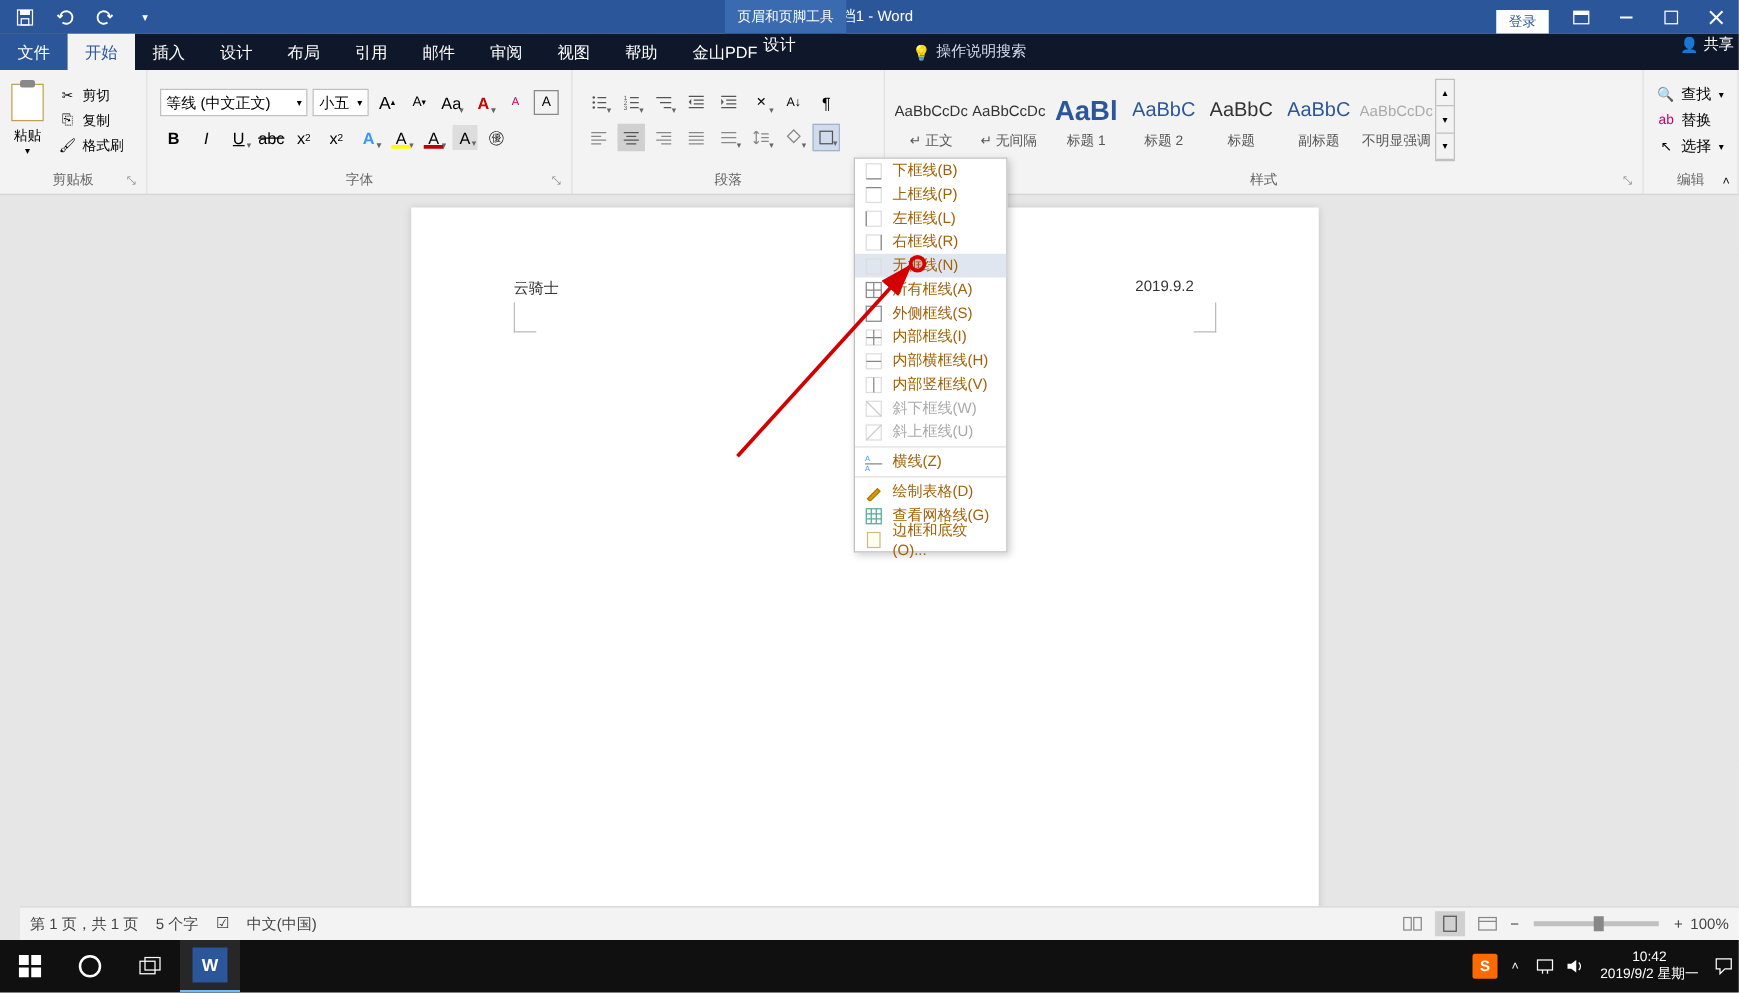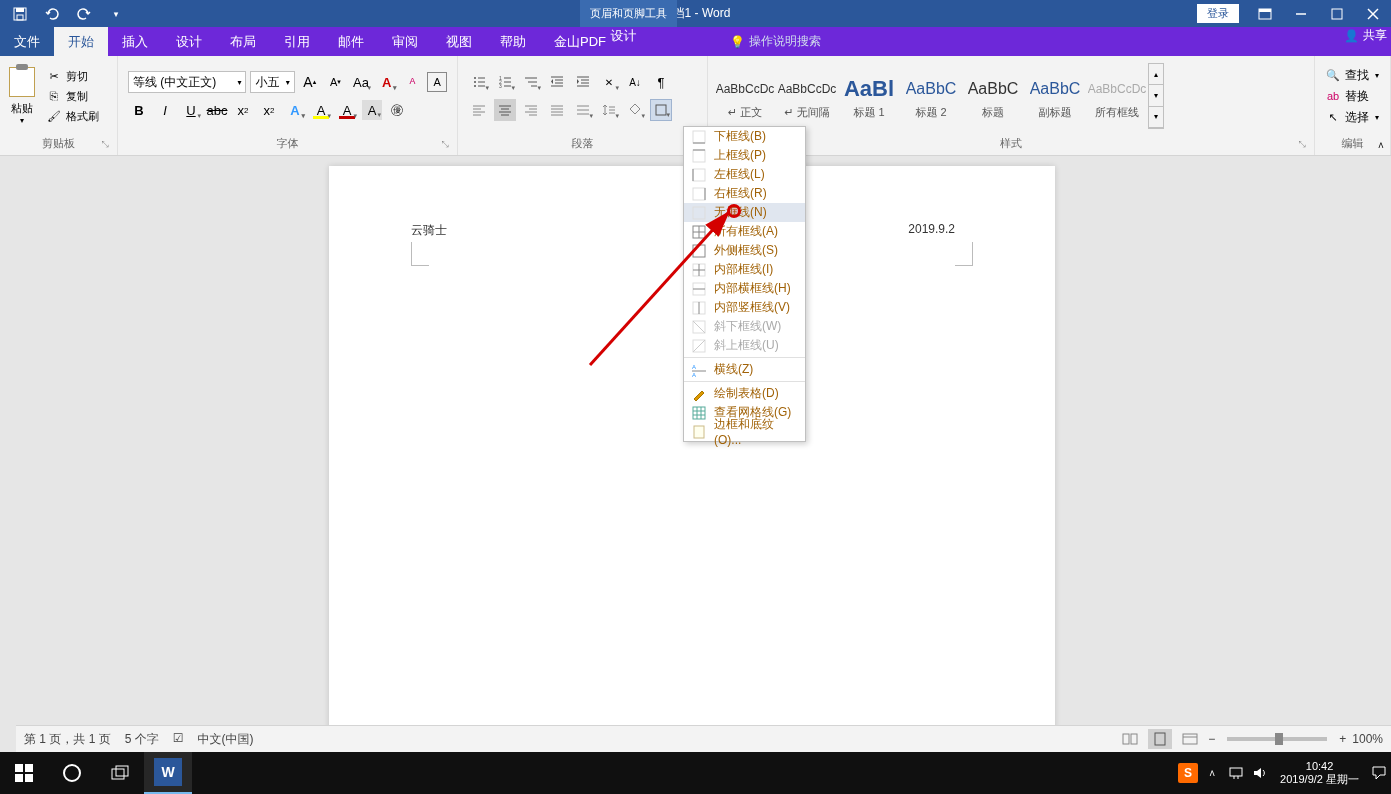--- a/index.html
+++ b/index.html
@@ -4,26 +4,26 @@
 <style>
 * { margin: 0; padding: 0; box-sizing: border-box; font-family: "Microsoft YaHei", sans-serif; }
 body { background: #e6e6e6; overflow: hidden; width: 1391px; height: 794px; position: relative; }
 
 
 .title-bar { background: #2b579a; height: 27px; display: flex; align-items: center; color: #fff; font-size: 12px; position: relative; }
 .title-bar .qat { display: flex; align-items: center; gap: 8px; padding: 0 8px; }
 .title-bar .qat-btn { width: 24px; height: 24px; display: flex; align-items: center; justify-content: center; cursor: pointer; }
 .title-bar .doc-title { position: absolute; left: 50%; transform: translateX(-50%); }
 .title-bar .context-tab { position: absolute; left: 580px; top: 0; height: 27px; background: #3a6bb0; padding: 0 10px; display: flex; align-items: center; font-size: 11px; }
-.title-bar .right { position: absolute; right: 0; display: flex; align-items: center; }
+.title-bar .right { position: absolute; right: 0; display: flex; align-items: flex-end; }
 .title-bar .login-btn { background: #fff; color: #2b579a; padding: 2px 10px; font-size: 11px; margin-right: 8px; cursor: pointer; }
 .title-bar .win-btn { width: 36px; height: 27px; display: flex; align-items: center; justify-content: center; cursor: pointer; }
 
 
-.menu-bar { background: #6d28d9; height: 29px; display: flex; align-items: stretch; color: #fff; font-size: 13px; position: relative; }
+.menu-bar { background: #0f172a; height: 29px; display: flex; align-items: stretch; color: #fff; font-size: 13px; position: relative; }
 .menu-bar .tab { padding: 0 14px; display: flex; align-items: center; cursor: pointer; }
 .menu-bar .tab.file { background: #2b579a; }
 .menu-bar .tab.active { background: #f3f3f3; color: #2b579a; }
 .menu-bar .context-design { position: absolute; left: 580px; width: 87px; justify-content: center; }
 .menu-bar .tell-me { display: flex; align-items: center; gap: 4px; margin-left: 110px; font-size: 12px; color: #d0dcec; }
 .menu-bar .share { position: absolute; right: 4px; display: flex; align-items: center; gap: 4px; font-size: 12px; }
 
 
 .ribbon { background: #f3f3f3; height: 100px; display: flex; border-bottom: 1px solid #d4d4d4; position: relative; }
 .ribbon-group { border-right: 1px solid #e1e1e1; display: flex; flex-direction: column; padding: 2px 4px; }
@@ -397,21 +397,21 @@
           <div class="style-item">
             <div class="preview med">AaBbC</div>
             <div class="name">标题</div>
           </div>
           <div class="style-item">
             <div class="preview med blue">AaBbC</div>
             <div class="name">副标题</div>
           </div>
           <div class="style-item">
             <div class="preview gray">AaBbCcDc</div>
-            <div class="name">所有框线</div>
+            <div class="name">不明显强调</div>
           </div>
           <div class="style-scroll">
             <div>▴</div>
             <div>▾</div>
             <div>▾</div>
           </div>
         </div>
     </div>
     <div class="label"><span>样式</span><span class="launcher">⤡</span></div>
   </div>

